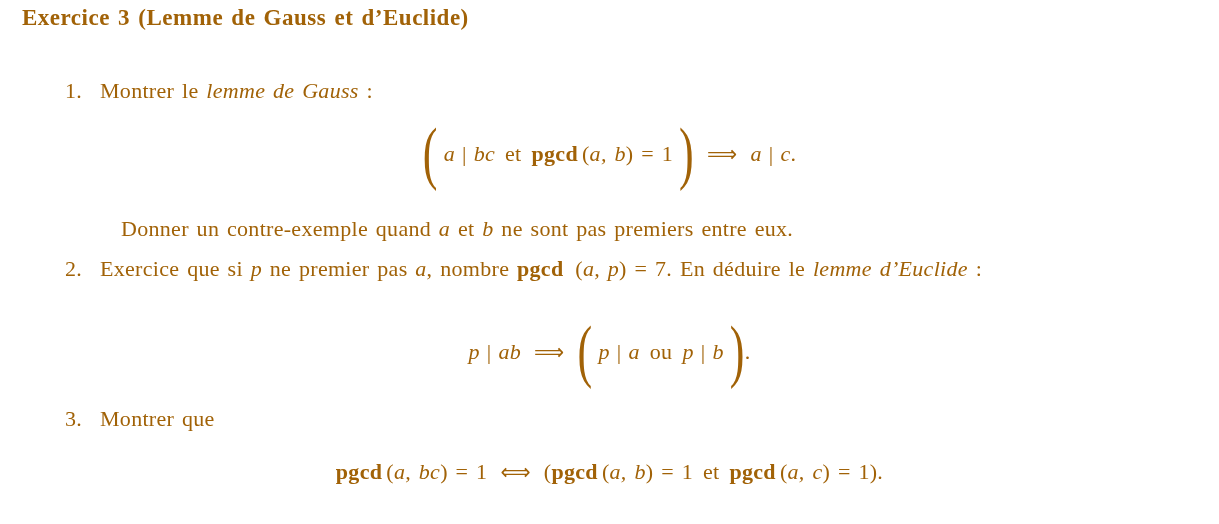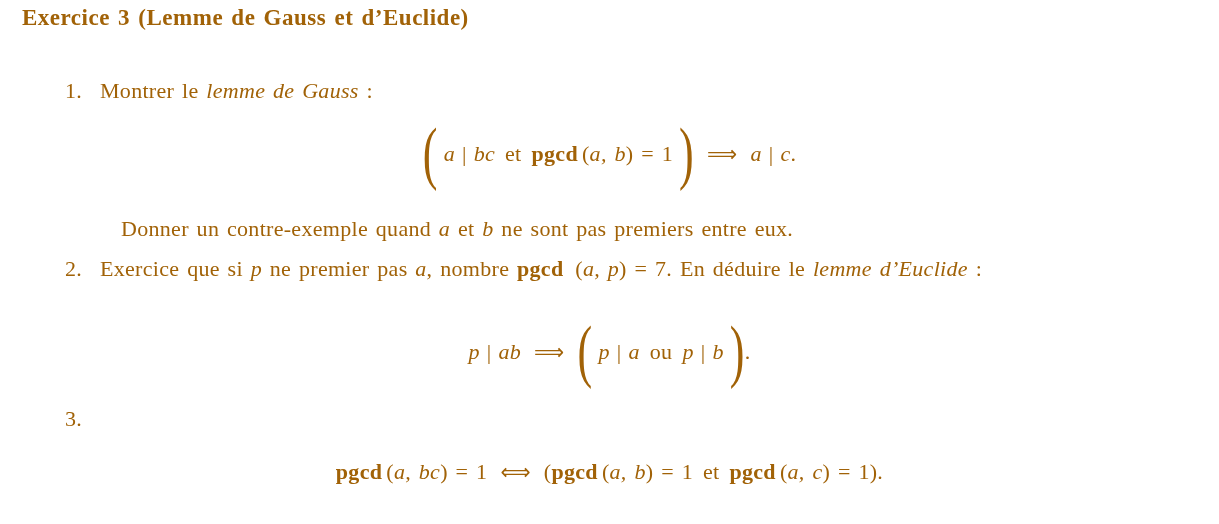--- a/index.html
+++ b/index.html
@@ -92,20 +92,21 @@
     <span class="word">ou</span>
     <span class="it">p</span>
     <span class="mid">|</span>
     <span class="it">b</span>
     <span class="bigp bigp-close">)</span>
     <span>.</span>
   </div>
 
   <div class="abs item" style="left:65px; top:406px;">
     <span class="num">3.</span>
+    <span>Montrer que</span>
   </div>
 
   <div class="fx" style="top:452px; height:40px;">
     <span class="pgcd">pgcd</span>
     <span>(</span>
     <span class="it">a, bc</span>
     <span>) = 1</span>
     <span class="arrow">⟺</span>
     <span>(</span>
     <span class="pgcd">pgcd</span>

